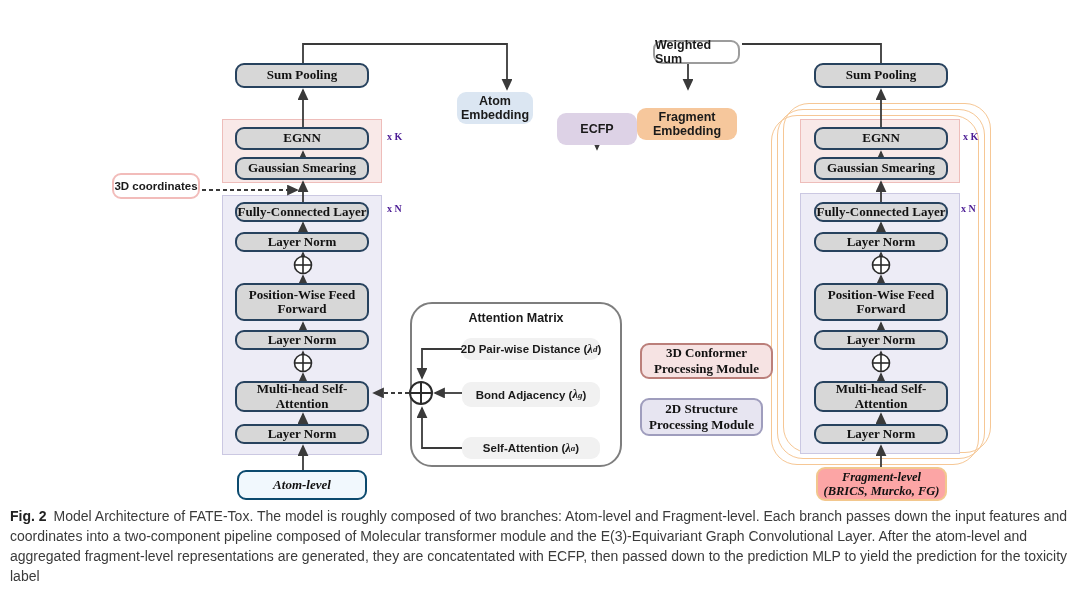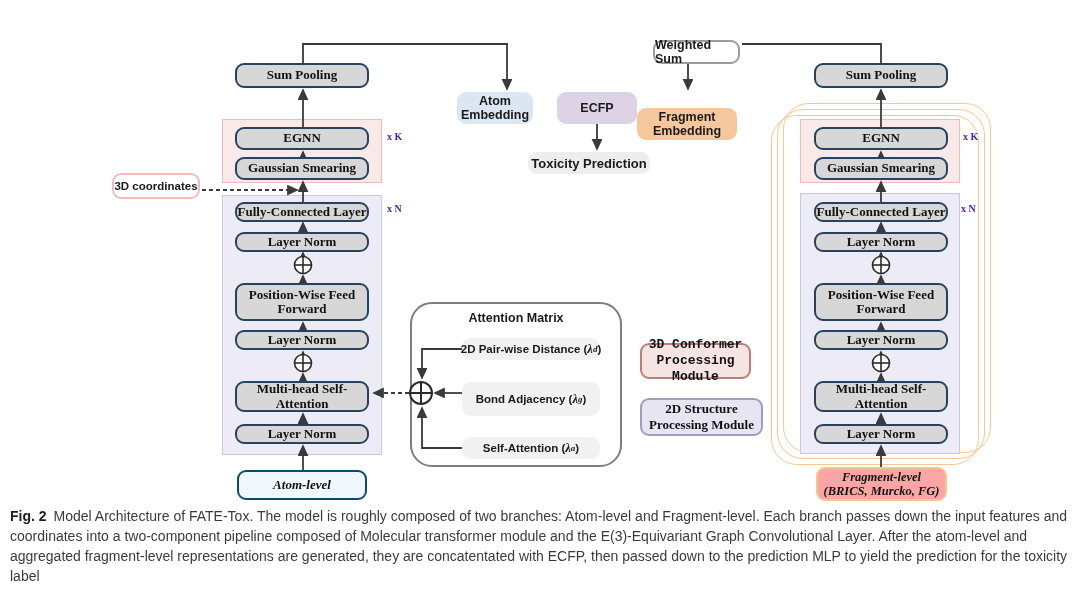--- a/index.html
+++ b/index.html
@@ -22,21 +22,21 @@
   .io-frag{background:#fca5a5;border:2px solid #f2c78e;font-size:12.5px;}
   .coords{background:#fff;border:2px solid #f2bcba;border-radius:8px;
           display:flex;align-items:center;justify-content:center;
           font-weight:bold;font-size:11.5px;color:#1a1a1a;}
   .repeat{font-family:"Liberation Serif",serif;font-weight:bold;font-size:10px;color:#4c1d95;}
   .wsum{background:#fff;border:2px solid #9c9c9c;display:flex;align-items:center;justify-content:center;
         font-weight:bold;font-size:12.5px;color:#1a1a1a;}
   .embed{display:flex;align-items:center;justify-content:center;text-align:center;
          font-weight:bold;font-size:12.5px;line-height:1.15;color:#1a1a1a;}
   .emb-atom{background:#dbe6f2;}
-  .emb-ecfp{background:#ddd2e6;}
+  .emb-ecfp{background:#ddd2e6;margin-top:21px;}
   .emb-frag{background:#f6c79c;}
   .tox{background:#ededed;display:flex;align-items:center;justify-content:center;
        font-weight:bold;font-size:13px;color:#1a1a1a;}
   .attn-box{background:#fff;border:2px solid #7e7e7e;border-radius:22px;}
   .attn-title{font-weight:bold;font-size:12.5px;color:#1a1a1a;text-align:center;}
   .attn-item{background:#f1f1f1;display:flex;align-items:center;justify-content:center;
              font-weight:bold;font-size:11.5px;color:#1a1a1a;white-space:nowrap;}
   .attn-item .lam{font-style:italic;font-family:"Liberation Serif",serif;font-size:12.5px;}
   .attn-item sub{font-style:italic;font-family:"Liberation Serif",serif;font-size:9px;line-height:0;}
   .legend{display:flex;align-items:center;justify-content:center;text-align:center;
@@ -64,21 +64,21 @@
   <div class="abs lvl1 cont-lav" style="left:800px;top:193px;width:160px;height:261px;"></div>
 
   <div class="abs lvl1 attn-box" style="left:410px;top:302px;width:212px;height:165px;"></div>
   <div class="abs lvl2 attn-title" style="left:430px;top:311px;width:172px;">Attention Matrix</div>
   <div class="abs lvl2 attn-item" style="left:462px;top:338px;width:138px;height:22px;">
       <span>2D Pair-wise Distance (</span>
       <span class="lam">λ</span>
       <sub>d</sub>
       <span>)</span>
     </div>
-  <div class="abs lvl2 attn-item" style="left:462px;top:382px;width:138px;height:34px;">
+  <div class="abs lvl2 attn-item" style="left:462px;top:382px;width:138px;height:25px;">
       <span>Bond Adjacency (</span>
       <span class="lam">λ</span>
       <sub>g</sub>
       <span>)</span>
     </div>
   <div class="abs lvl2 attn-item" style="left:462px;top:437px;width:138px;height:22px;">
       <span>Self-Attention (</span>
       <span class="lam">λ</span>
       <sub>a</sub>
       <span>)</span>
@@ -179,20 +179,19 @@
   <div class="abs lvl2 blk" style="left:814px;top:424px;width:134px;height:20px;">Layer Norm</div>
   <div class="abs lvl2 io io-frag" style="left:816px;top:467px;width:131px;height:34px;">
     <span>Fragment-level</span>
     <span>(BRICS, Murcko, FG)</span>
   </div>
 
   <div class="abs lvl2 wsum" style="left:653px;top:40px;width:87px;height:24px;">Weighted Sum</div>
   <div class="abs lvl2 embed emb-atom" style="left:457px;top:92px;width:76px;height:32px;">Atom Embedding</div>
   <div class="abs lvl2 embed emb-ecfp" style="left:557px;top:92px;width:80px;height:32px;">ECFP</div>
   <div class="abs lvl2 embed emb-frag" style="left:637px;top:92px;width:100px;height:32px;margin-top:16px;">Fragment Embedding</div>
-  <div class="abs lvl2 tox" style="left:528px;top:152px;width:122px;height:22px;">Toxicity Prediction</div>
 
-  <div class="abs lvl2 legend leg-3d" style="left:640px;top:343px;width:111px;height:36px;font-family:Liberation Mono, monospace;">3D Conformer Processing Module</div>
+  <div class="abs lvl2 legend leg-3d" style="left:640px;top:343px;width:133px;height:36px;">3D Conformer Processing Module</div>
   <div class="abs lvl2 legend leg-2d" style="left:640px;top:398px;width:123px;height:38px;">2D Structure Processing Module</div>
 
   <p class="caption"><b>Fig. 2</b><span>Model Architecture of FATE-Tox. The model is roughly composed of two branches: Atom-level and Fragment-level. Each branch passes down the input features and coordinates into a two-component pipeline composed of Molecular transformer module and the E(3)-Equivariant Graph Convolutional Layer. After the atom-level and aggregated fragment-level representations are generated, they are concatentated with ECFP, then passed down to the prediction MLP to yield the prediction for the toxicity label</span></p>
 
 </div>
 
 </body></html>

